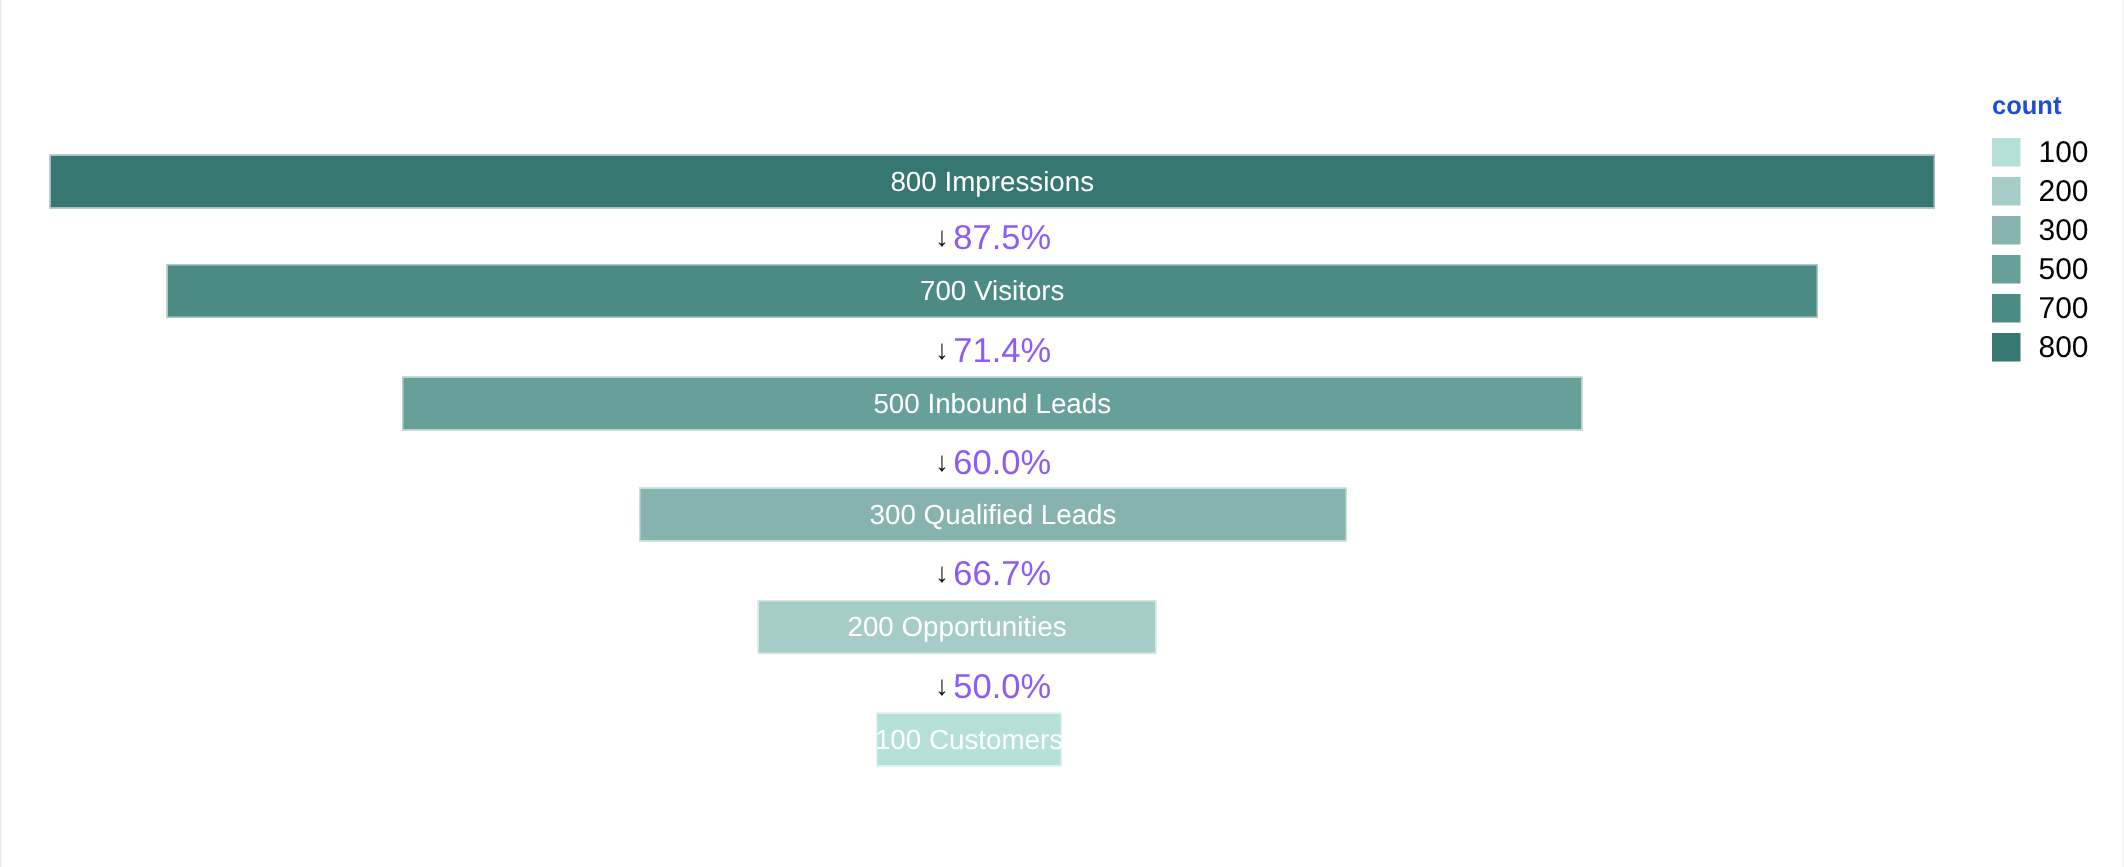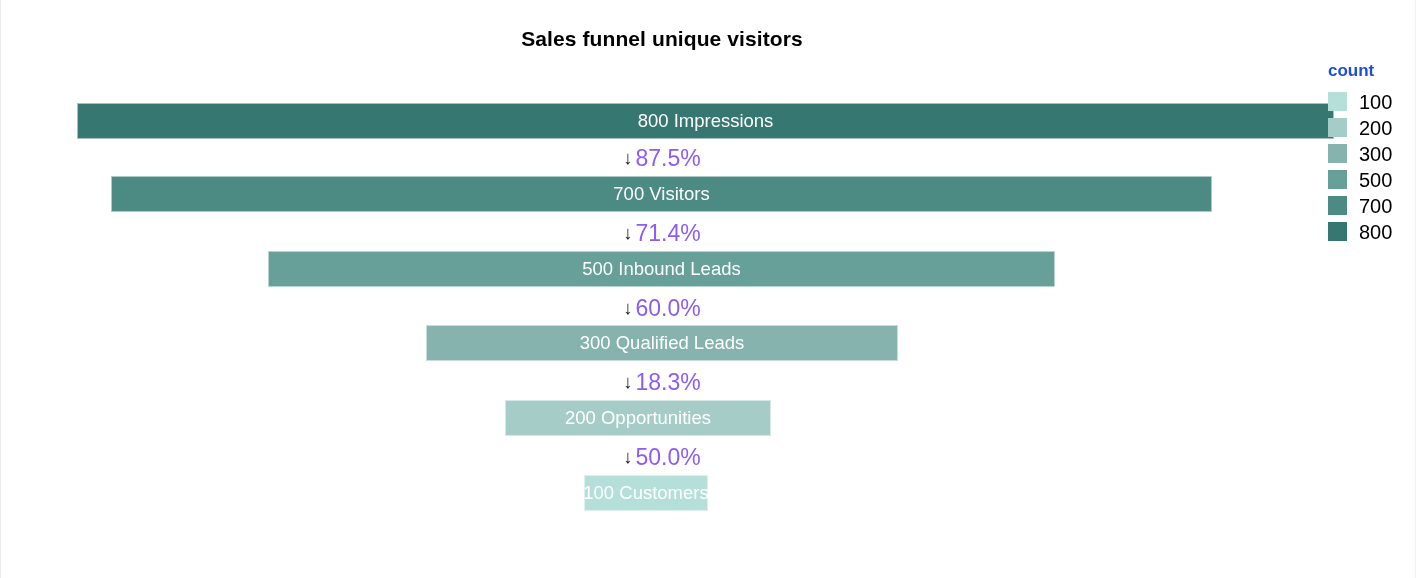--- a/index.html
+++ b/index.html
@@ -118,25 +118,24 @@
     color: #000000;
     margin-left: 12px;
     line-height: 1;
   }
 </style>
 </head>
 <body>
 
 <div id="root">
 
-  <div id="chart-title">Sales funnel unique visitors</div>
 
   <div id="plot-area">
       <div class="funnel-row" style="top: 103px;">
-        <div class="funnel-bar" style="left: 32px; width: 1257px; background: rgb(55, 119, 113); margin-left: 44px;">
+        <div class="funnel-bar" style="left: 32px; width: 1257px; background: rgb(55, 119, 113);">
           <span class="funnel-bar-label">800 Impressions</span>
         </div>
       </div>
       <div class="funnel-row" style="top: 176px;">
         <div class="funnel-bar" style="left: 110px; width: 1101px; background: rgb(76, 139, 132);">
           <span class="funnel-bar-label">700 Visitors</span>
         </div>
       </div>
       <div class="funnel-row" style="top: 251px;">
         <div class="funnel-bar" style="left: 267px; width: 787px; background: rgb(103, 159, 153);">
@@ -165,21 +164,21 @@
       <div class="drop-row" style="top: 219px;">
         <span class="drop-arrow">↓</span>
         <span class="drop-label">71.4%</span>
       </div>
       <div class="drop-row" style="top: 294px;">
         <span class="drop-arrow">↓</span>
         <span class="drop-label">60.0%</span>
       </div>
       <div class="drop-row" style="top: 368px;">
         <span class="drop-arrow">↓</span>
-        <span class="drop-label">18.3%</span>
+        <span class="drop-label">66.7%</span>
       </div>
       <div class="drop-row" style="top: 443px;">
         <span class="drop-arrow">↓</span>
         <span class="drop-label">50.0%</span>
       </div>
     </div>
 
   <div id="legend">
     <div id="legend-title">count</div>
     <div id="legend-items">

